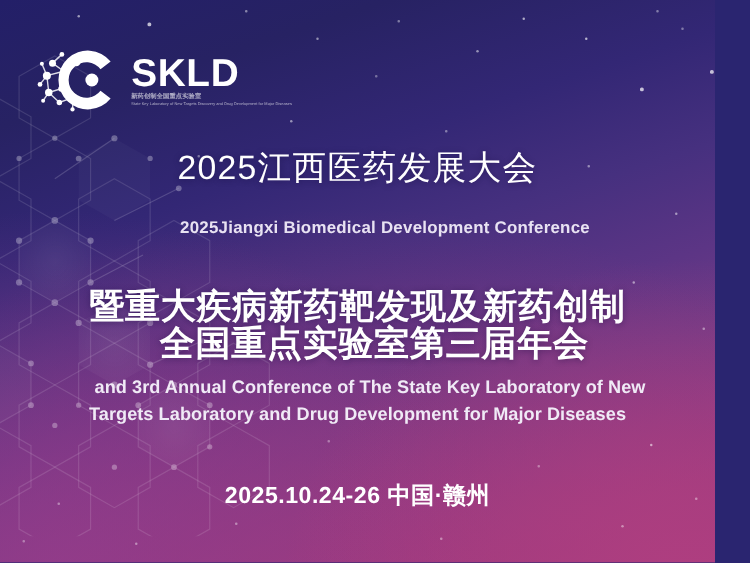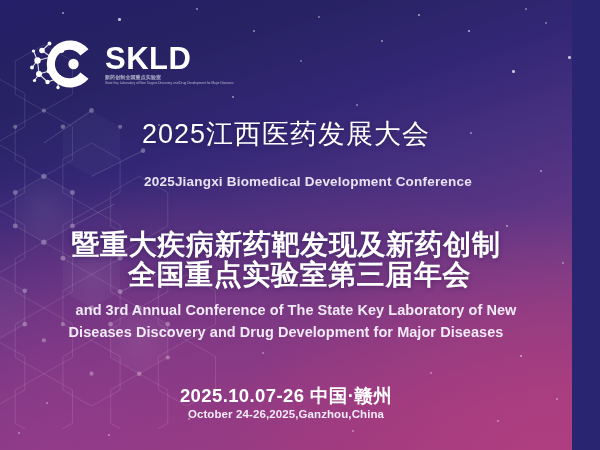--- a/index.html
+++ b/index.html
@@ -259,18 +259,17 @@
       <div class="logo-sub" id="logo-sub-en">State Key Laboratory of New Targets Discovery and Drug Development for Major Diseases</div>
     </div>
   </div>
 
   <div id="content">
     <div class="ctr" id="title-cn-1">2025江西医药发展大会</div>
     <div class="ctr" id="title-en-1">2025Jiangxi Biomedical Development Conference</div>
     <div class="ctr" id="title-cn-2">暨重大疾病新药靶发现及新药创制</div>
     <div class="ctr" id="title-cn-3">全国重点实验室第三届年会</div>
     <div class="ctr" id="title-en-2">and 3rd Annual Conference of  The State Key Laboratory of New</div>
-    <div class="ctr" id="title-en-3">Diseases Discovery and Drug Development for Major Diseases</div>
-    <div class="ctr" id="date-cn">2025.10.07-26 中国·赣州</div>
-    <div class="ctr" id="date-en">October 24-26,2025,Ganzhou,China</div>
+    <div class="ctr" id="title-en-3">Targets Laboratory and Drug Development for Major Diseases</div>
+    <div class="ctr" id="date-cn">2025.10.24-26 中国·赣州</div>
   </div>
 
 </div>
 
 </body></html>

